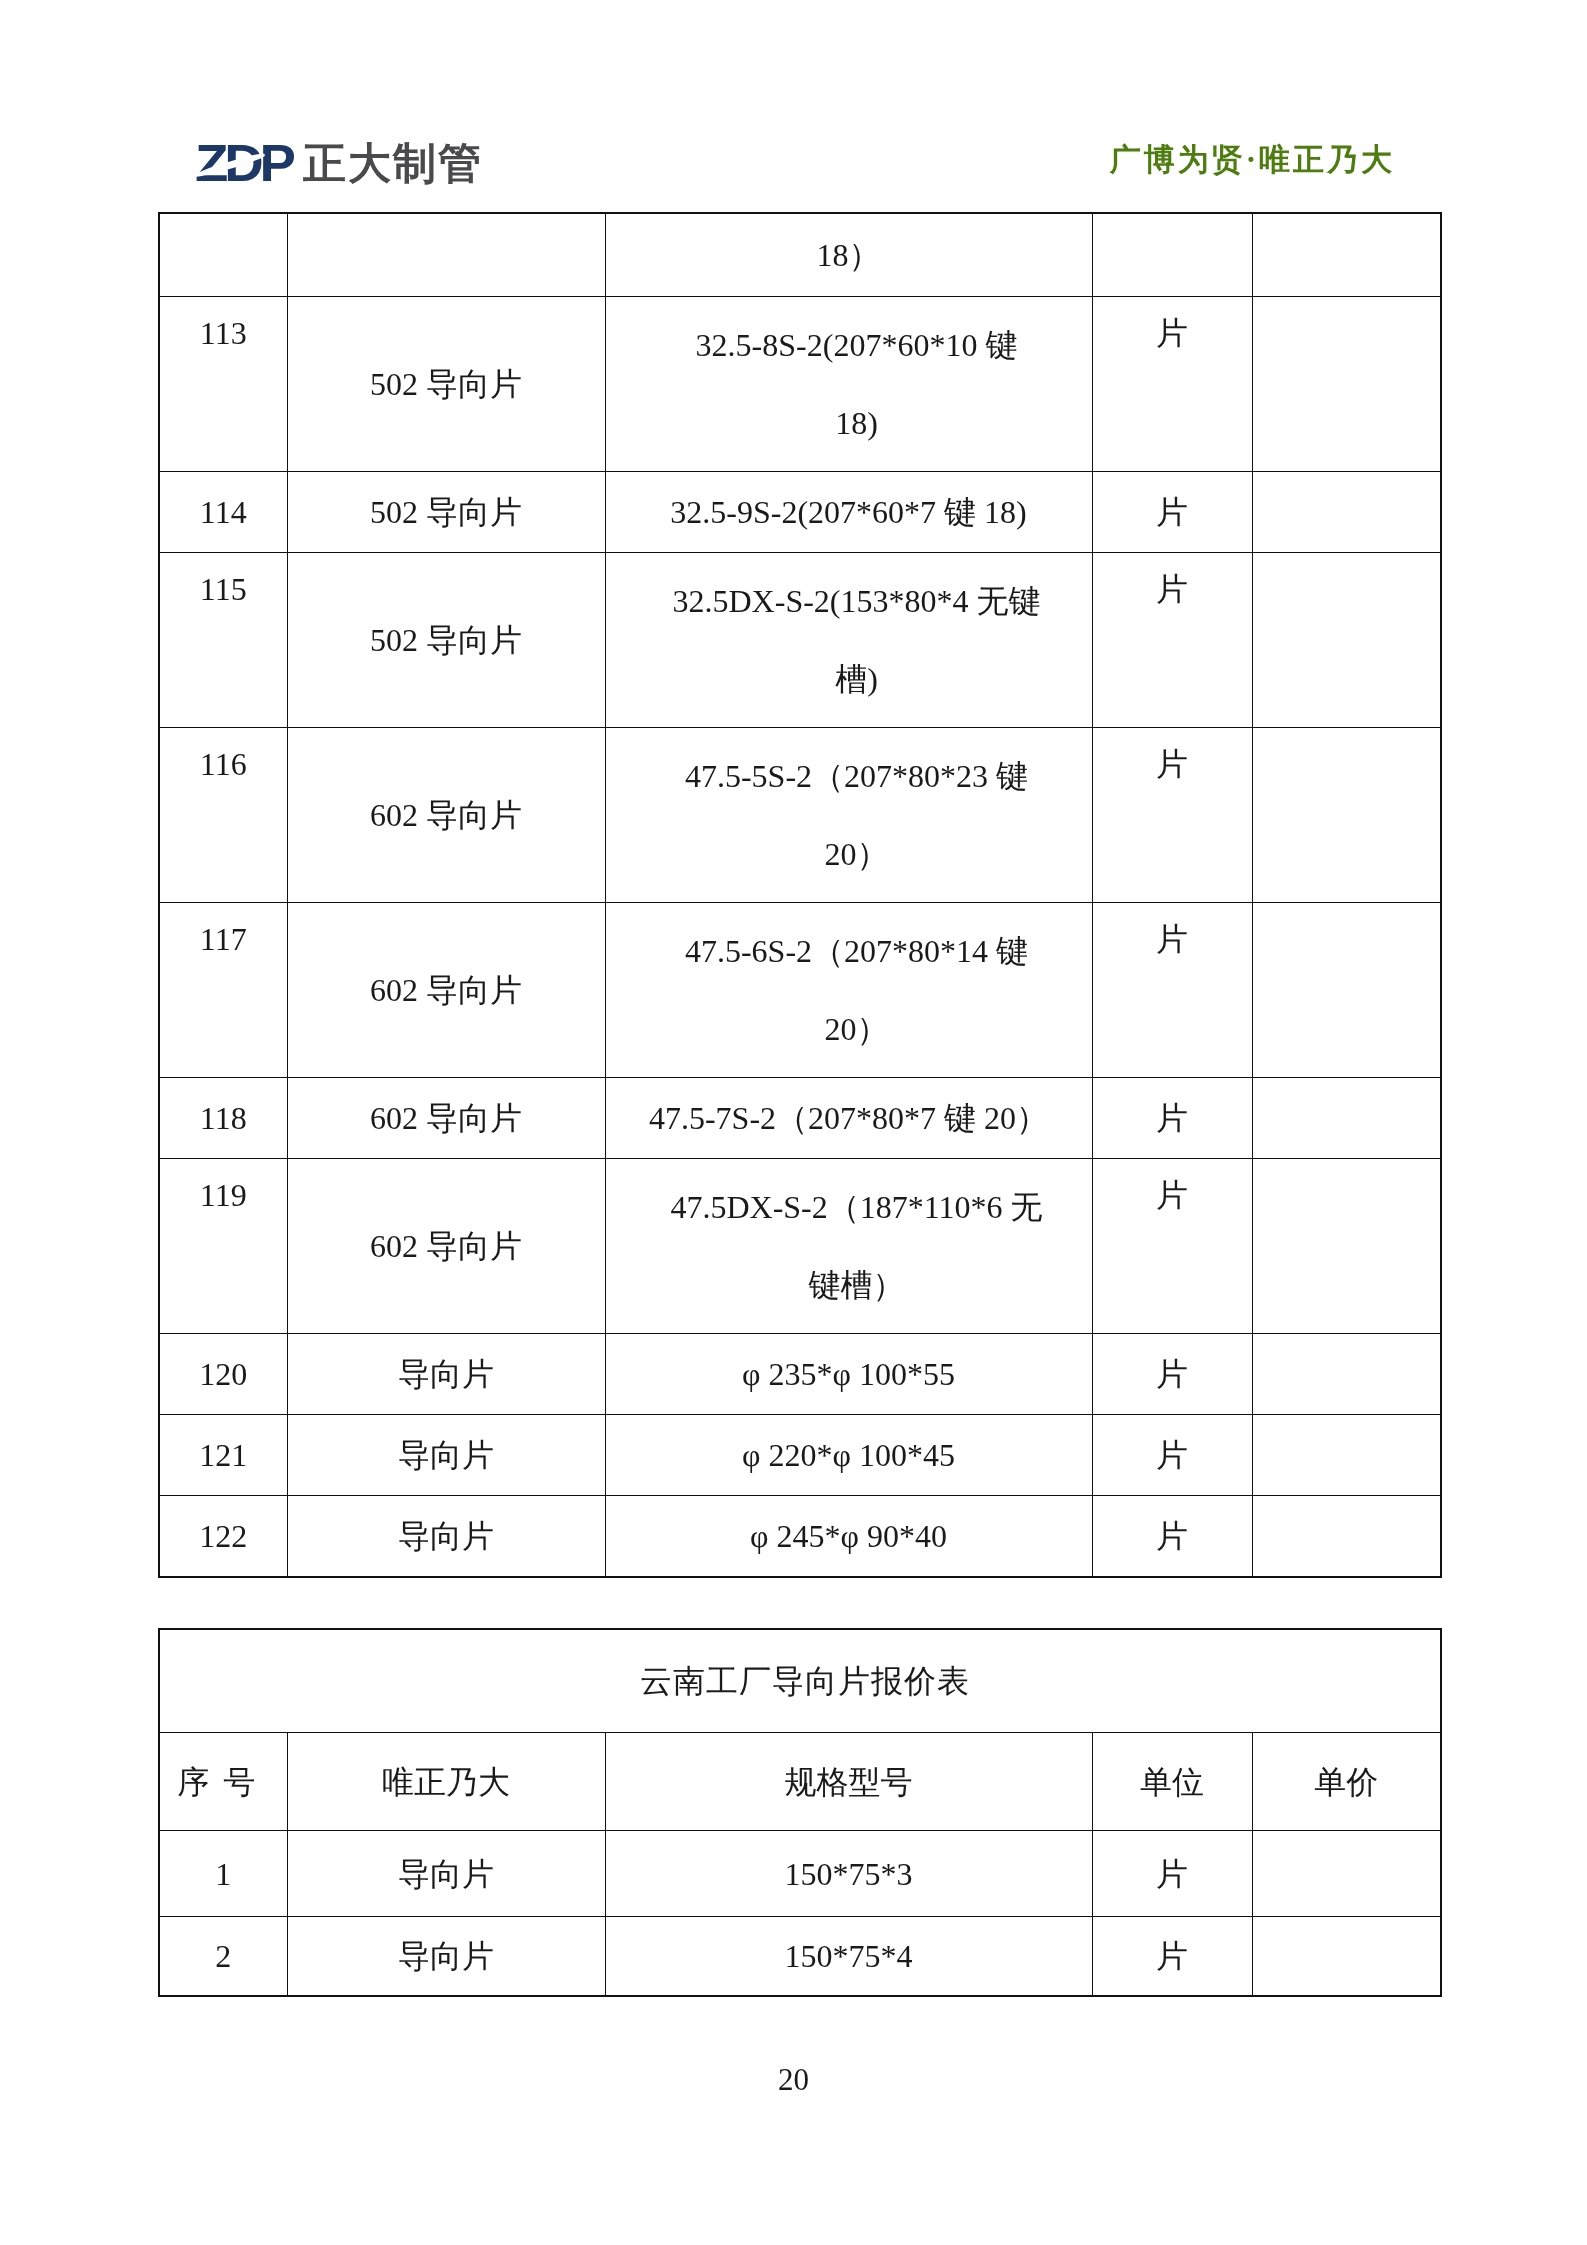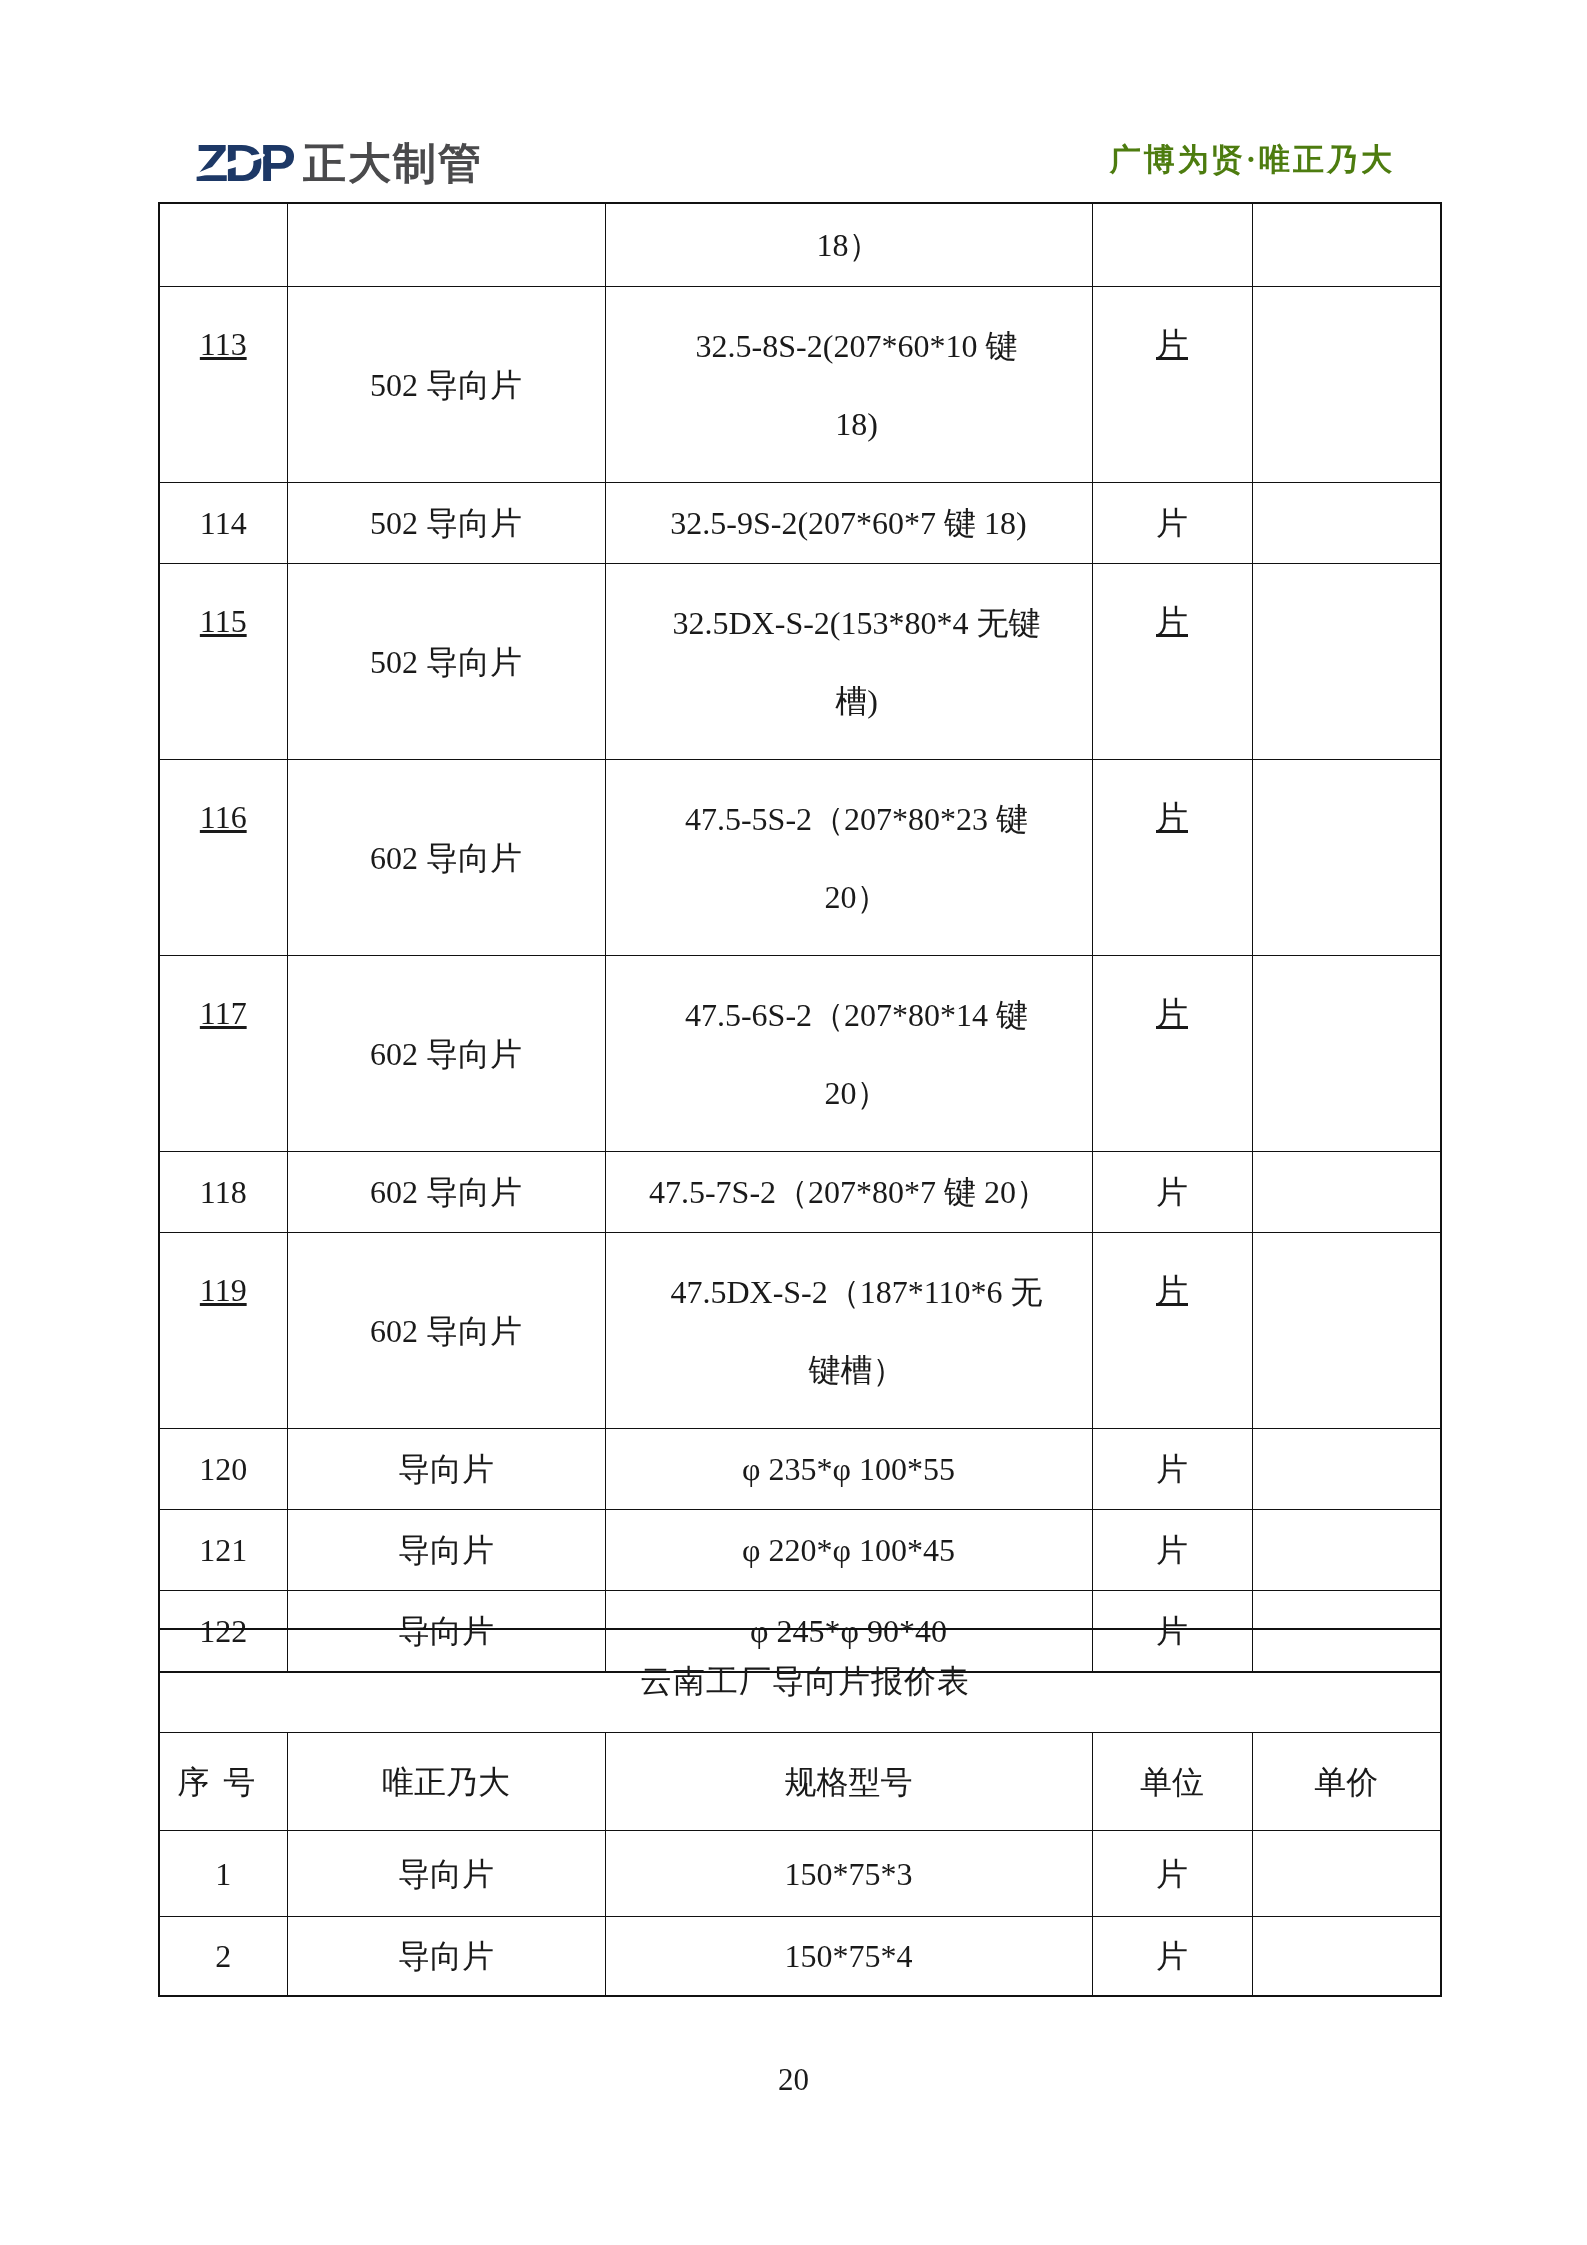--- a/index.html
+++ b/index.html
@@ -43,31 +43,31 @@
     position:absolute;left:158px;width:1282px;
     border-collapse:collapse;table-layout:fixed;
     border:2.5px solid #111;
   }
   table.sheet td{
     border:1.3px solid #111;
     text-align:center;vertical-align:middle;
     font-size:32px;line-height:40px;
     padding:0 4px;overflow:hidden;white-space:nowrap;
   }
-  .t1{top:202px;border-radius:21px;}
+  .t1{top:212px;border-radius:21px;}
   .t2{top:1628px;}
   tr.r82 td{height:82px;}
   tr.r80 td{height:80px;}
   tr.r158 td{height:158px;}
   tr.r102 td{height:102px;padding-left:14px;}
   tr.r97 td{height:97px;}
   tr.r85 td{height:85px;}
   tr.r78 td{height:78px;}
   
-  tr.dbl td.topline{vertical-align:top;padding-top:37px;text-decoration:underline;}
+  tr.dbl td.topline{vertical-align:top;padding-top:16px;}
   tr.dbl td.spec{line-height:78px;padding-left:20px;}
   .title-cell{font-size:48px;letter-spacing:1px;}
   .seq-spaced{letter-spacing:14px;padding-left:14px;}
   
   .page-num{
     position:absolute;left:0;top:2062px;width:1587px;
     text-align:center;font-size:31px;
   }
 </style>
 </head>

